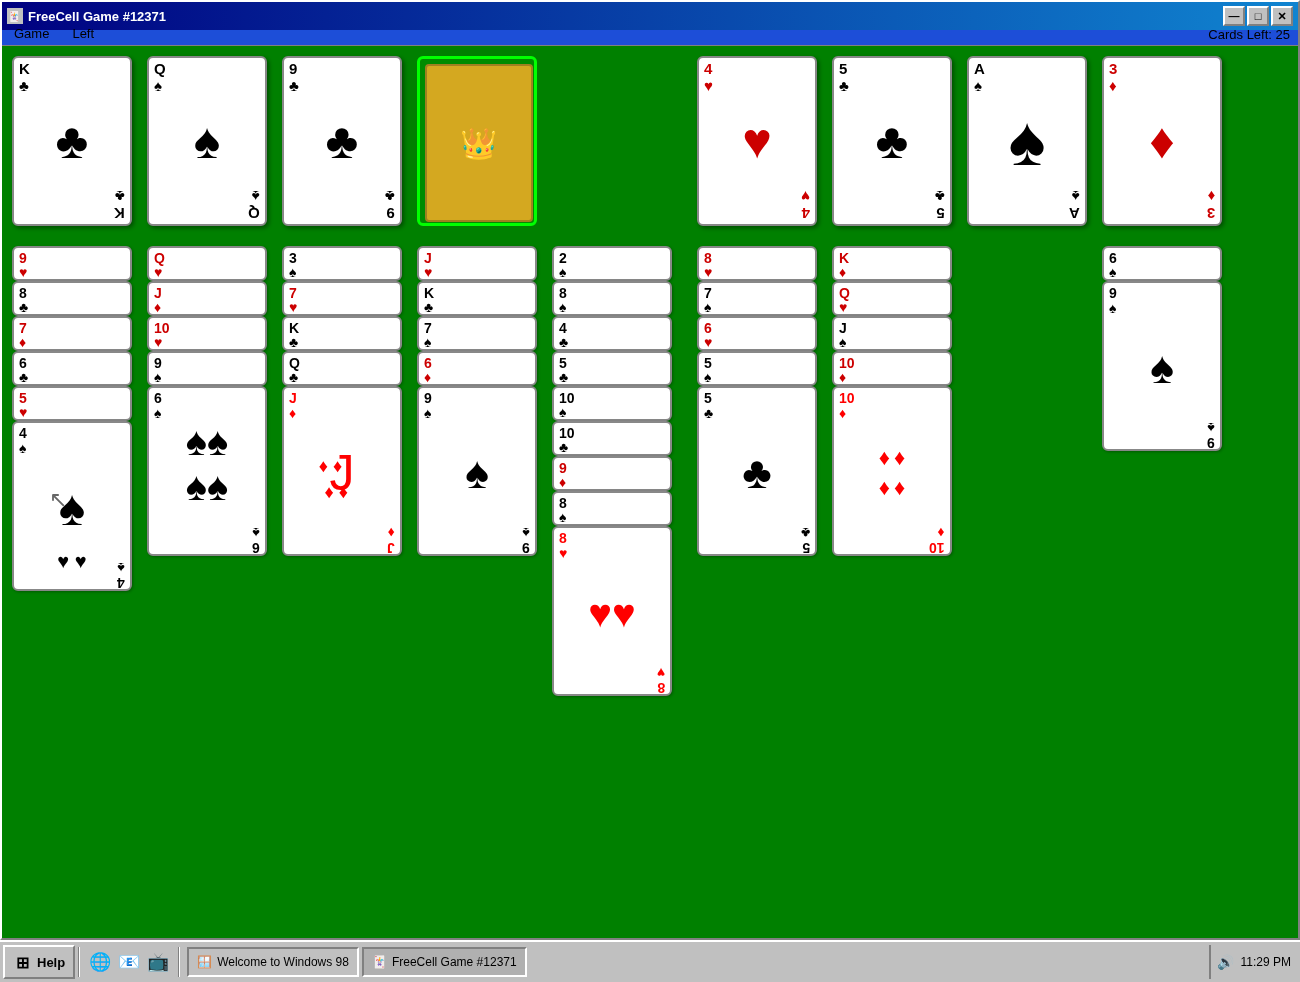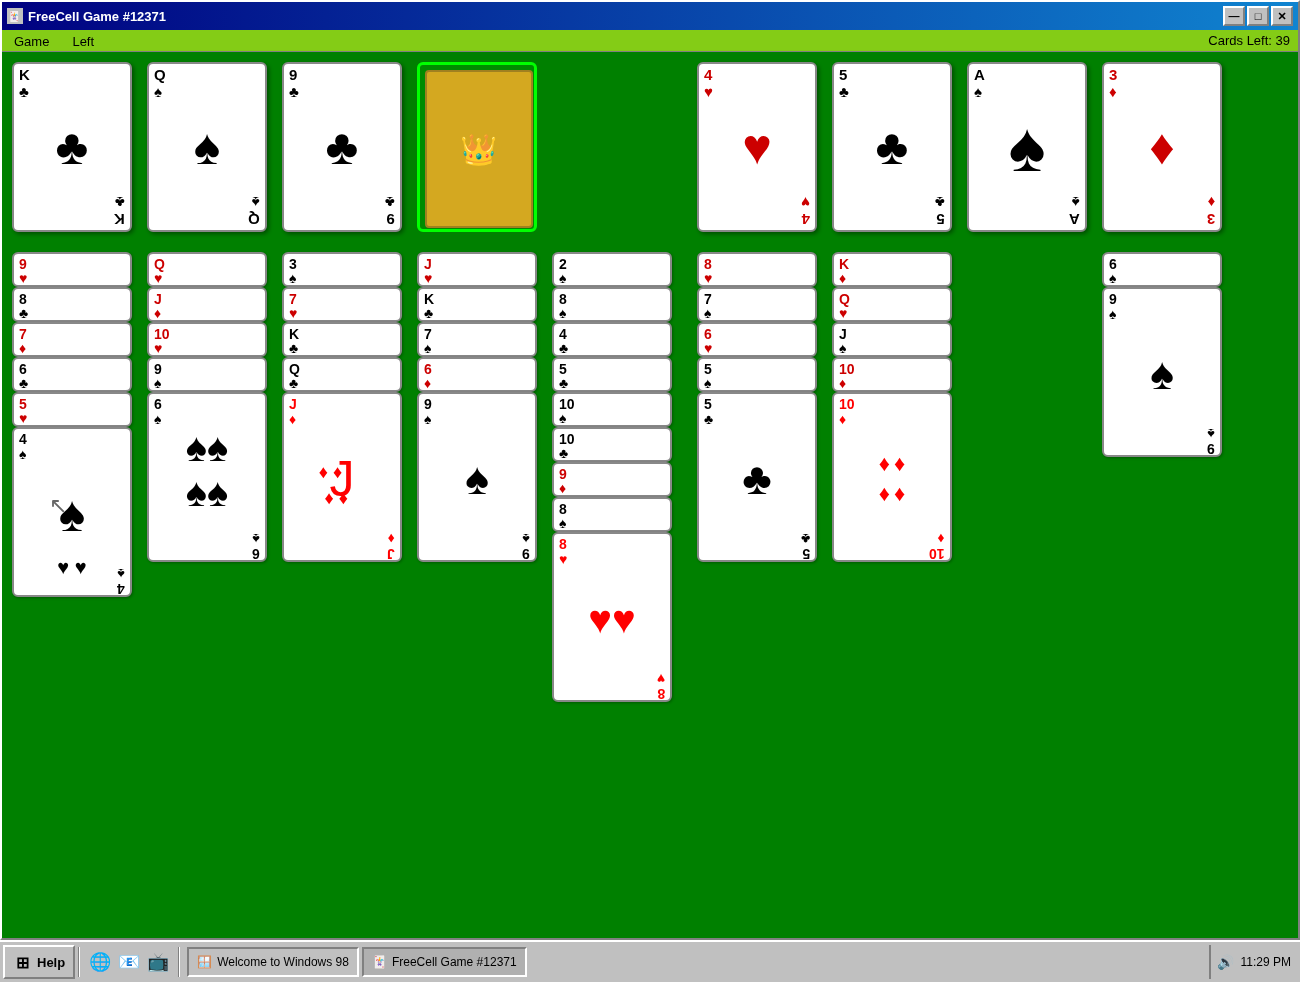--- a/index.html
+++ b/index.html
@@ -65,29 +65,29 @@
       align-items: center;
       justify-content: center;
       font-size: 11px;
       font-weight: bold;
       cursor: pointer;
       color: black;
     }
 
     
     .menu-bar {
-      background: #84cc16;
+      background: #1d4ed8;
       padding: 3px 8px;
       display: flex;
       gap: 15px;
       font-size: 13px;
       border-bottom: 1px solid #808080;
       flex-shrink: 0;
-      height: 22px;
-      align-items: flex-start;
+      height: 16px;
+      align-items: flex-end;
     }
     .menu-item {
       cursor: pointer;
       padding: 1px 4px;
     }
     .cards-left {
       margin-left: auto;
       font-size: 13px;
     }
 
@@ -290,21 +290,21 @@
     <div class="title-buttons">
       <button class="title-btn">—</button>
       <button class="title-btn">□</button>
       <button class="title-btn">✕</button>
     </div>
   </div>
 
   <div class="menu-bar">
     <span class="menu-item">Game</span>
     <span class="menu-item">Left</span>
-    <span class="cards-left">Cards Left: 39</span>
+    <span class="cards-left">Cards Left: 25</span>
   </div>
 
   <div class="game-area">
 
     <div class="card" style="left:10px; top:10px;">
       <div class="card-inner">
         <div class="card-top-left black">K<br>♣</div>
         <div class="card-center black" style="font-size:50px;">♣</div>
         <div class="card-bottom-right black">K<br>♣</div>
       </div>

